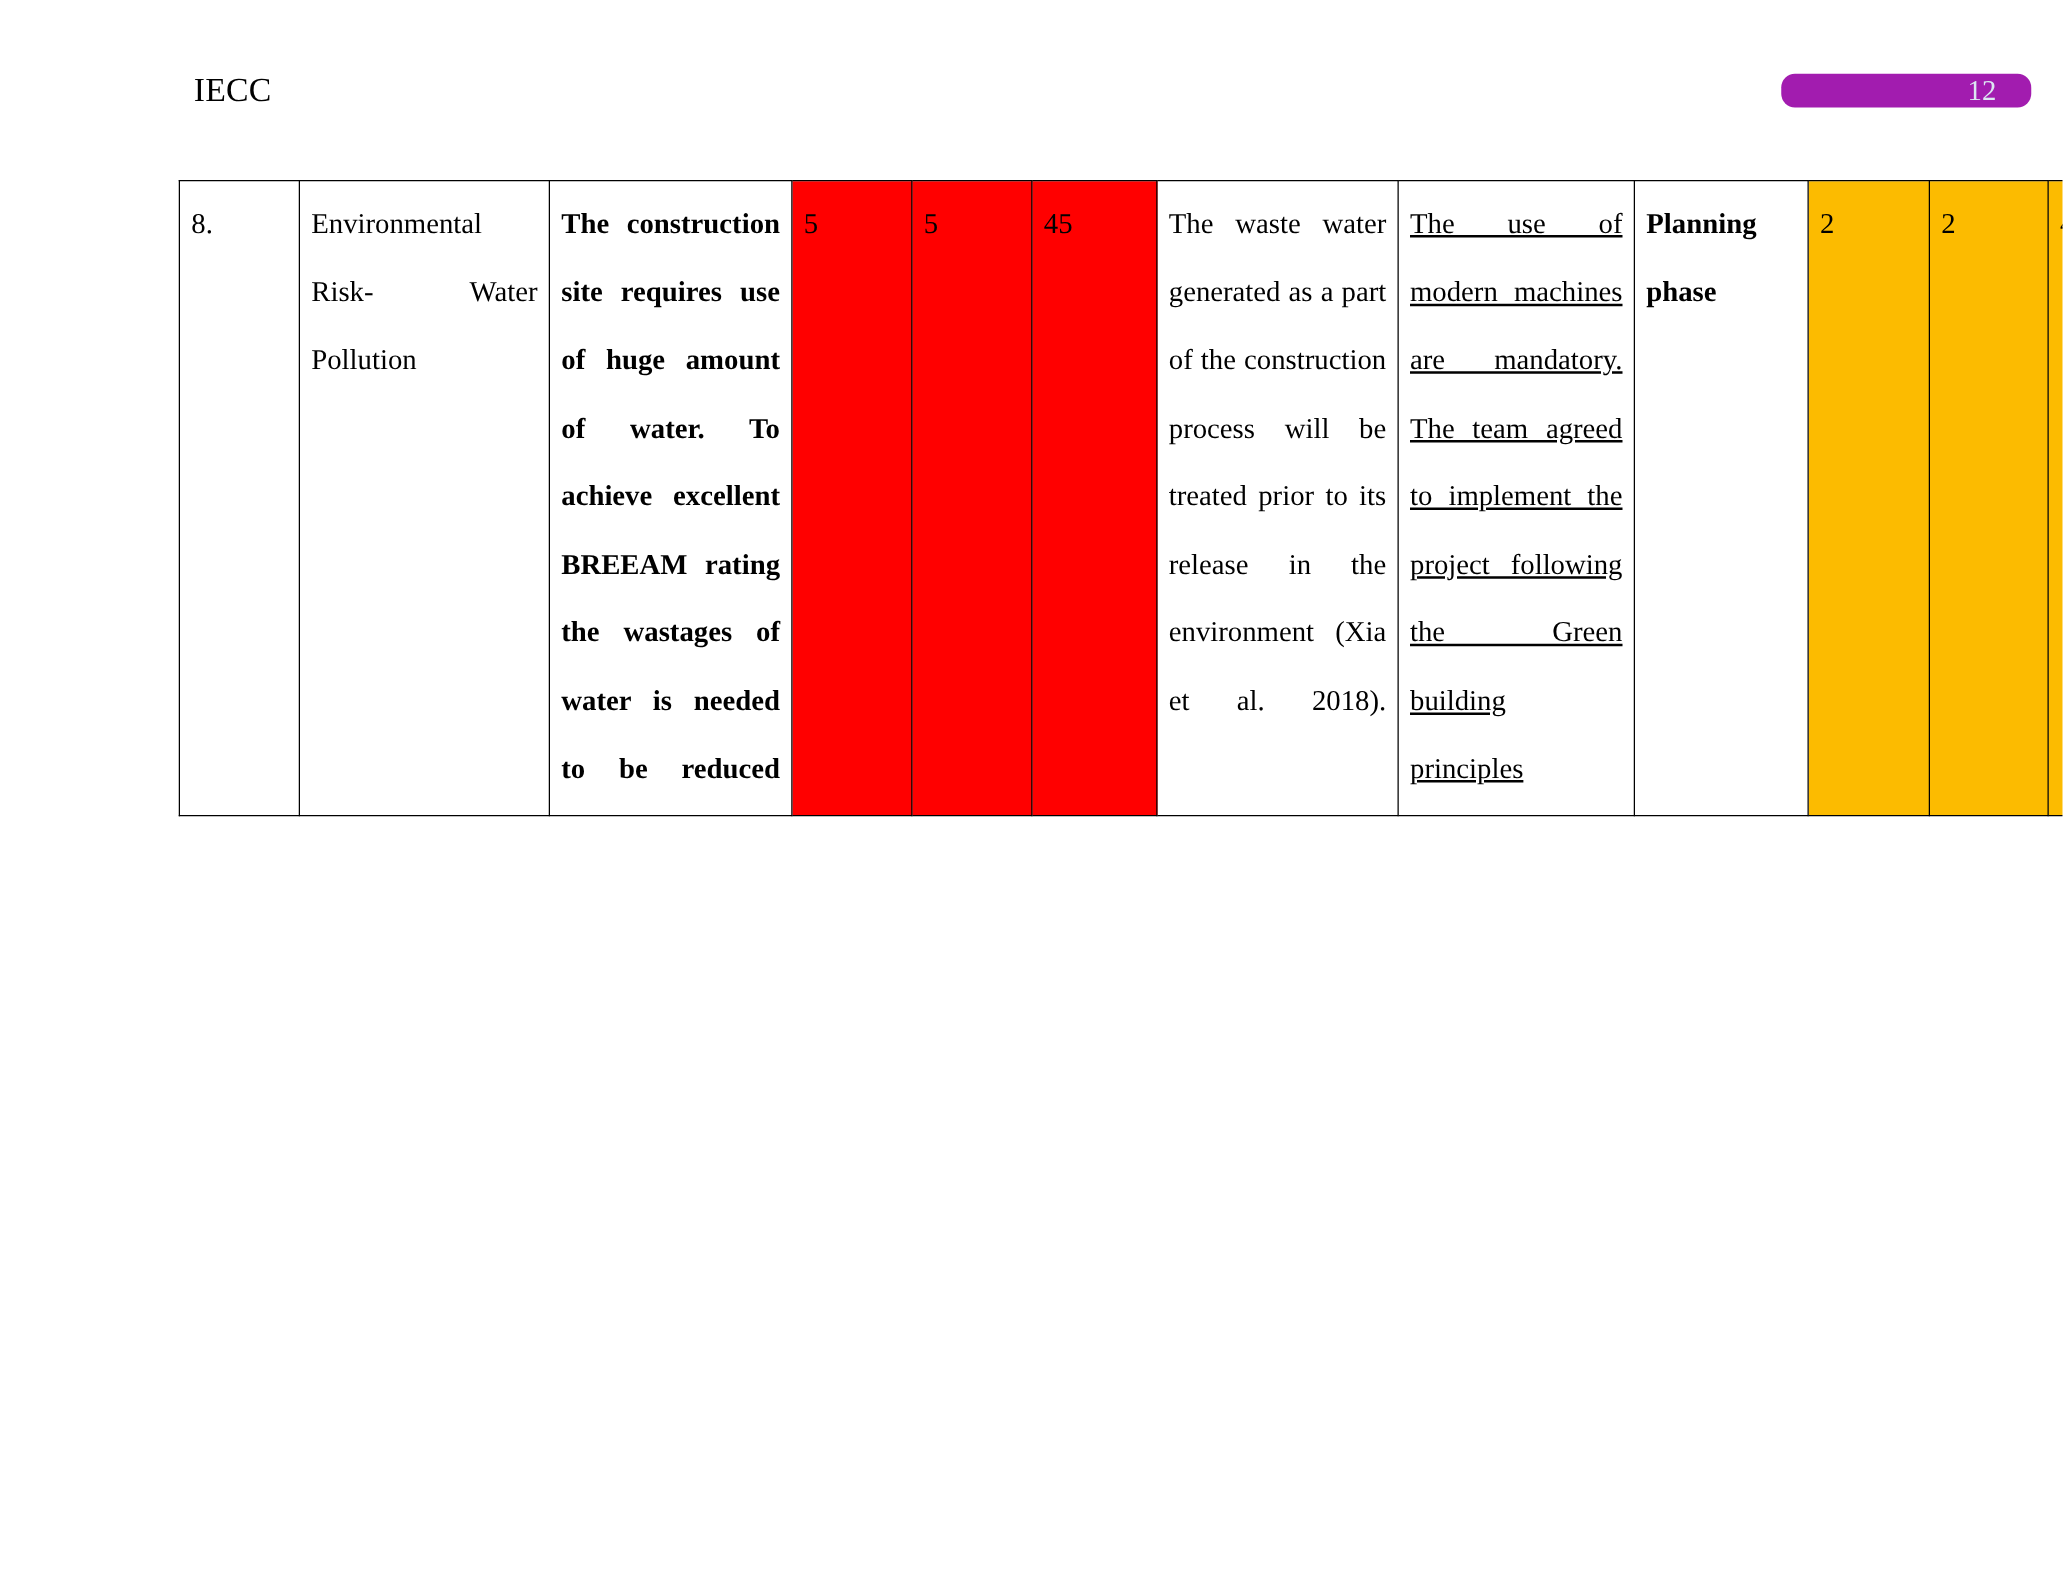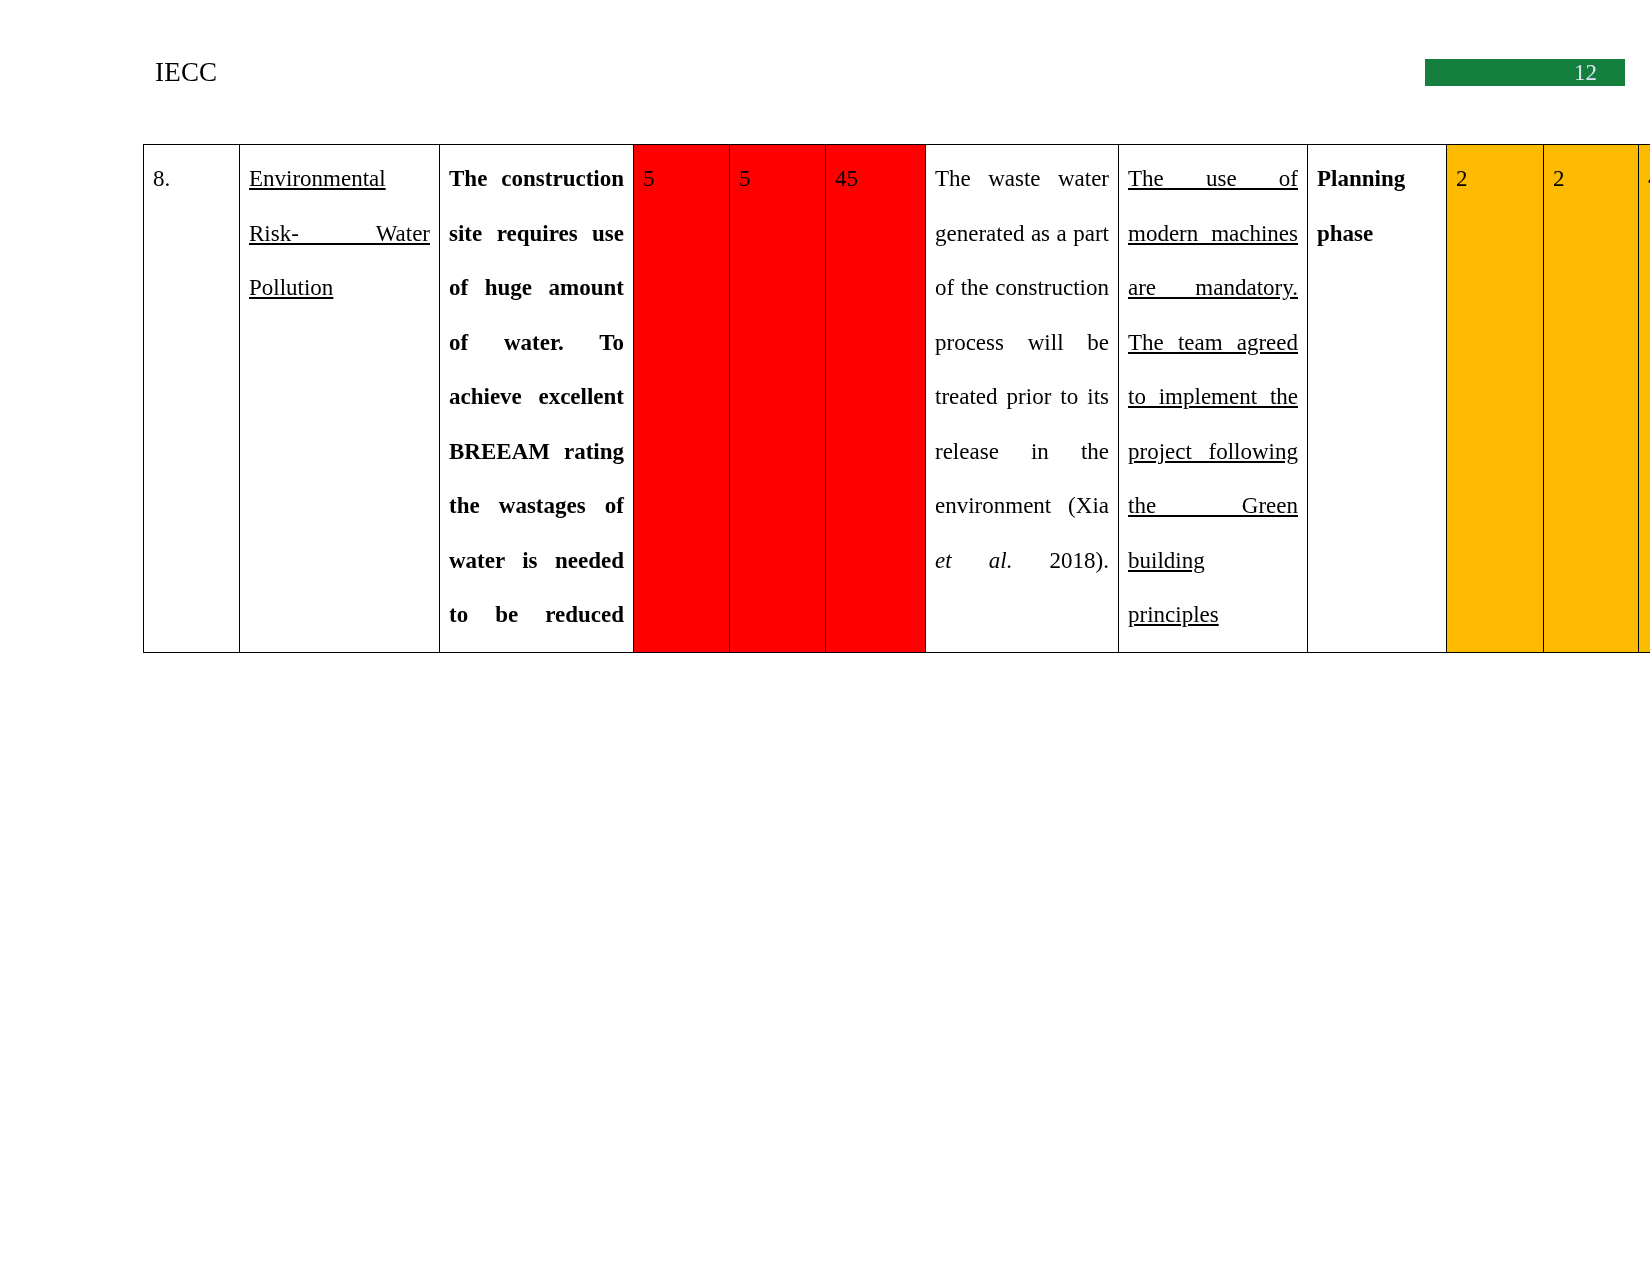--- a/index.html
+++ b/index.html
@@ -33,21 +33,22 @@
     line-height: 32px;
     letter-spacing: 0.2px;
     white-space: nowrap;
   }
   .page-number-banner {
     position: absolute;
     left: 1425px;
     top: 59px;
     width: 200px;
     height: 27px;
-    background: #15803d;
+    background: #a21caf;
+    border-radius: 11px;
   }
   .page-number-text {
     position: absolute;
     right: 28px;
     top: 1px;
     font-size: 23px;
     line-height: 26px;
     color: #dce6f2;
   }
 
@@ -66,38 +67,38 @@
     padding: 7px 9px 9px 9px;
     font-size: 23px;
     line-height: 54.5px;
     text-align: justify;
     text-align-last: justify;
     hyphens: none;
     word-spacing: 0;
   }
   
   .c-no       { width: 77px;  text-align: left;  text-align-last: left; }
-  .c-risk     { width: 181px; text-decoration: underline; }
+  .c-risk     { width: 181px; }
   .c-desc     { width: 175px; font-weight: bold; }
   .c-sl       { width: 77px;  text-align: left;  text-align-last: left; }
   .c-sl2      { width: 77px;  text-align: left;  text-align-last: left; }
   .c-sl3      { width: 81px;  text-align: left;  text-align-last: left; }
   .c-resp     { width: 174px; }
   .c-mit      { width: 170px; text-decoration: underline; }
   .c-phase    { width: 120px; text-align: left; text-align-last: left; font-weight: bold; }
   .c-rl       { width: 78px;  text-align: left;  text-align-last: left; }
   .c-rl2      { width: 76px;  text-align: left;  text-align-last: left; }
   .c-rl3      { width: 82px;  text-align: left;  text-align-last: left; }
 
   .cell-red    { background: #ff0000; }
   .cell-orange { background: #fcbb00; }
 
   .cell-text   { display: block; }
   .cell-text.left { text-align: left; text-align-last: left; }
-  .ital { font-style: italic; }
+  .ital { }
 </style>
 </head>
 <body>
 
 <div class="page-header">
   <div class="header-title">IECC</div>
 
   <div class="page-number-banner">
     <span class="page-number-text">12</span>
   </div>

